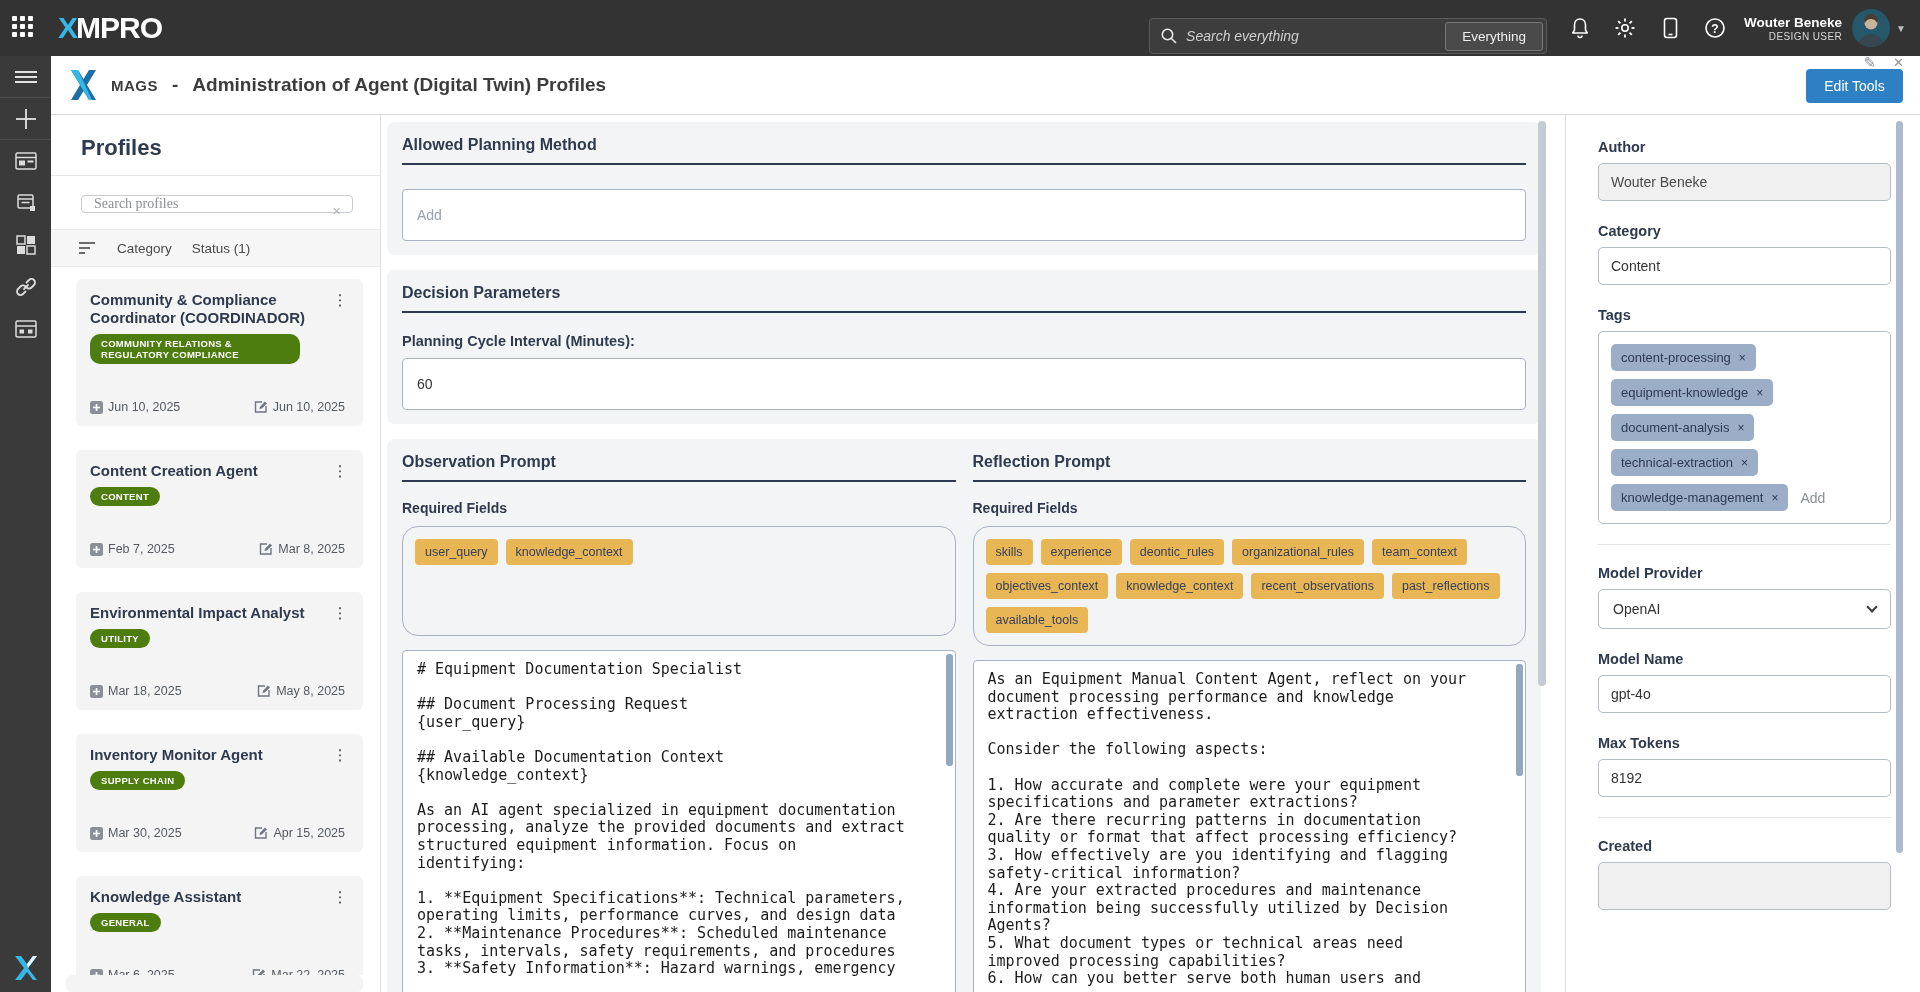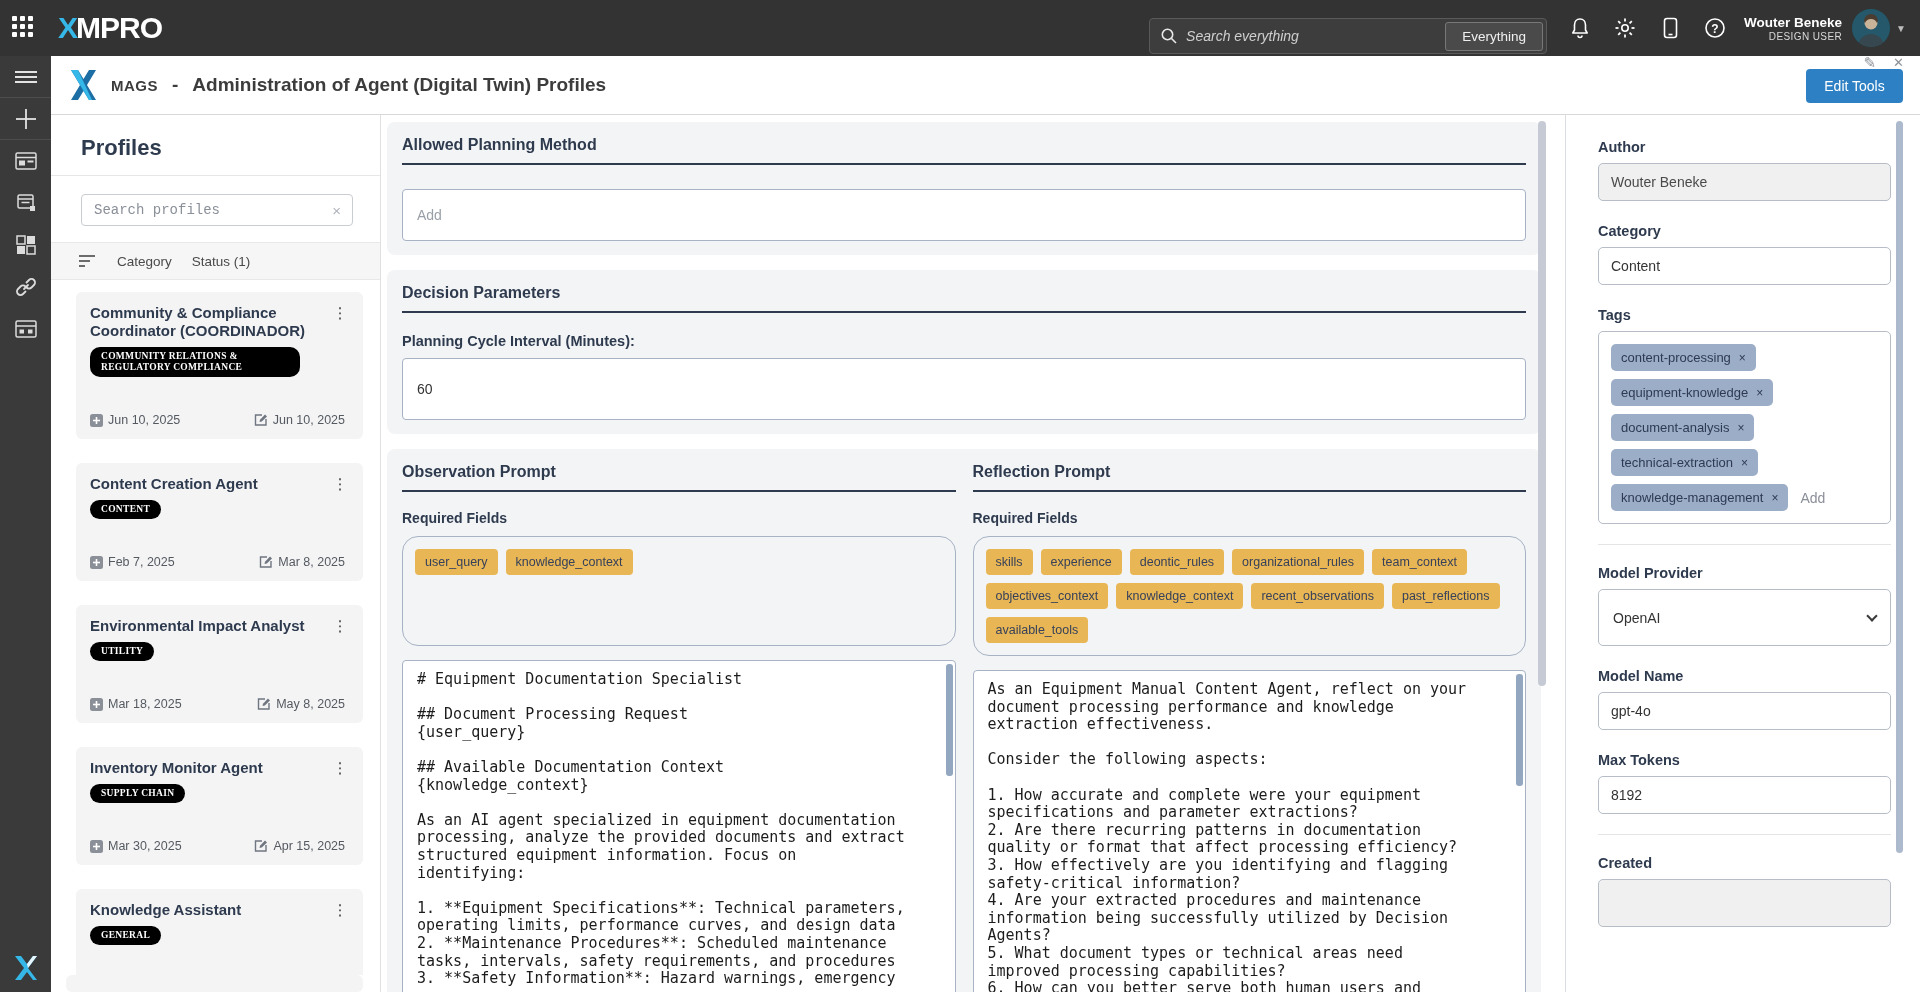--- a/index.html
+++ b/index.html
@@ -64,51 +64,51 @@
   .hdr-close  { position:absolute; right:16px; top:-1px; color:#8e9298; font-size:13px; z-index:2; cursor:pointer; }
 
   .app-body { flex:1; display:flex; min-height:0; }
 
   
   .profiles { flex:0 0 329px; background:#ffffff; border-right:1px solid #e0e0e0;
               display:flex; flex-direction:column; min-height:0; }
   .pr-title { font-size:22px; font-weight:bold; color:#2e3a4e; margin:20px 30px 14px 30px; }
   .pr-divider { border-bottom:1px solid #e6e6e6; }
   .pr-search { position:relative; margin:18px 27px 16px 30px; }
-  .pr-search input { width:272px; height:32px; border:1px solid #c9ccd1; border-radius:4px;
+  .pr-search input { width:272px; height:18px; border:1px solid #c9ccd1; border-radius:4px;
                      padding:0 28px 0 12px; font-size:14px; color:#333; outline:none;
-                     font-family:Liberation Mono, monospace; }
+                     font-family:Liberation Serif, serif; }
   .pr-search input::placeholder { color:#8a8f98; }
   .pr-search .clear-x { position:absolute; right:12px; top:8px; color:#b0b4bb; font-size:15px; cursor:pointer; }
   .filter-row { background:#f6f6f7; border-top:1px solid #e8e8e8; border-bottom:1px solid #e8e8e8;
                 height:38px; display:flex; align-items:center; padding-left:28px; gap:20px; }
   .filter-label { font-size:13.5px; color:#4a4a4a; cursor:pointer; }
 
   .profile-list { flex:1; overflow:hidden; padding:12px 17px 0 25px; display:flex; flex-direction:column; gap:24px; }
   .p-card { background:#f4f4f5; border-radius:6px; padding:12px 14px; cursor:pointer; flex:0 0 auto; }
   .p-card-top { display:flex; align-items:flex-start; }
   .p-title { flex:1; padding-right:26px; font-size:15px; font-weight:bold; color:#2e3a4e; line-height:18px; }
   .kebab { width:18px; color:#3c3c3c; font-size:15px; text-align:center; cursor:pointer; }
-  .p-badge { display:inline-block; background:#000000; color:#ffffff; font-size:9.5px; font-weight:bold;
-             letter-spacing:.3px; border-radius:10px; padding:4px 11px; margin-top:7px; max-width:210px; line-height:11px;font-family:Liberation Serif, serif; }
+  .p-badge { display:inline-block; background:#4d7c0f; color:#ffffff; font-size:9.5px; font-weight:bold;
+             letter-spacing:.3px; border-radius:10px; padding:4px 11px; margin-top:7px; max-width:210px; line-height:11px; }
   .p-dates { display:flex; justify-content:space-between; margin-top:11px; padding-right:4px; }
   .p-date { display:flex; align-items:center; gap:5px; font-size:12.5px; color:#555a61;margin-top:25px; }
   .p-card.partial { height:17px; padding:0; }
 
   
   .main { flex:1; position:relative; background:#ffffff; min-width:0; overflow:hidden; padding:7px 24px 0 6px; }
   .card { background:#f3f4f6; border-radius:8px; padding:14px 15px 14px 15px; margin-bottom:15px; }
   .sec-title { font-size:16px; font-weight:bold; color:#2e3a4e; }
   .sec-rule { border-bottom:2px solid #2e3a4e; margin-top:9px; }
   .add-input { width:100%; height:52px; margin-top:24px; border:1px solid #a7b2c4; border-radius:4px;
                padding:0 14px; font-size:14px; color:#333; background:#fff; outline:none;
                font-family:"Liberation Sans",sans-serif; }
   .add-input::placeholder { color:#9aa0a8; }
   .field-label { font-size:14.5px; font-weight:bold; color:#2e3a4e; margin-top:20px; }
-  .num-input { width:100%; height:62px; margin-top:9px; border:1px solid #a7b2c4; border-radius:4px;
+  .num-input { width:100%; height:52px; margin-top:9px; border:1px solid #a7b2c4; border-radius:4px;
                padding:0 14px; font-size:14px; color:#333; background:#fff; outline:none;
                font-family:"Liberation Sans",sans-serif; }
   .two-col { display:flex; gap:17px; }
   .col { flex:1; min-width:0; }
   .req-label { font-size:14px; font-weight:bold; color:#2e3a4e; margin:18px 0 10px 0; }
   .tagbox { border:1px solid #a7b2c4; border-radius:16px; min-height:110px; padding:12px;
             display:flex; flex-wrap:wrap; gap:8px; align-content:flex-start; }
   .tag-amber { background:#e8b654; color:#37415a; font-size:12.5px; border-radius:4px;
                padding:6px 10px; height:fit-content; }
   .ta-wrap { position:relative; margin-top:14px; }
@@ -126,21 +126,21 @@
               padding:0 12px; font-size:14px; color:#333; outline:none; font-family:"Liberation Sans",sans-serif; }
   .rp-input.disabled { background:#f0f0f1; color:#4a4a4a; }
   .rp-gap { height:22px; }
   .rp-divider { border-top:1px solid #e4e4e4; margin:20px 0 20px 0; width:293px; }
   .tags-box { width:293px; border:1px solid #b6bdc7; border-radius:5px; background:#fff;
               padding:12px; display:flex; flex-wrap:wrap; gap:8px; align-items:center; }
   .tag-blue { background:#9cadc8; color:#2e3a52; font-size:13px; border-radius:5px; padding:6px 10px;
               display:inline-flex; align-items:center; gap:8px; }
   .tag-blue .tag-x { font-size:12px; cursor:pointer; }
   .add-label { color:#8a8f98; font-size:14px; margin-left:4px; }
-  .rp-select { width:293px; height:57px; border:1px solid #b6bdc7; border-radius:5px; background:#fff;
+  .rp-select { width:293px; height:40px; border:1px solid #b6bdc7; border-radius:5px; background:#fff;
                display:flex; align-items:center; justify-content:space-between; padding:0 14px;
                font-size:14px; color:#333; cursor:pointer; }
   .chev { width:8px; height:8px; border-right:2px solid #3a3a3a; border-bottom:2px solid #3a3a3a;
           transform:rotate(45deg); margin-top:-4px; }
   .created-input { height:48px; }
   .rp-scroll { position:absolute; right:17px; top:6px; width:7px; height:732px; background:#adbacd; border-radius:4px; }
 
   svg { display:block; }
 </style>
 </head>

